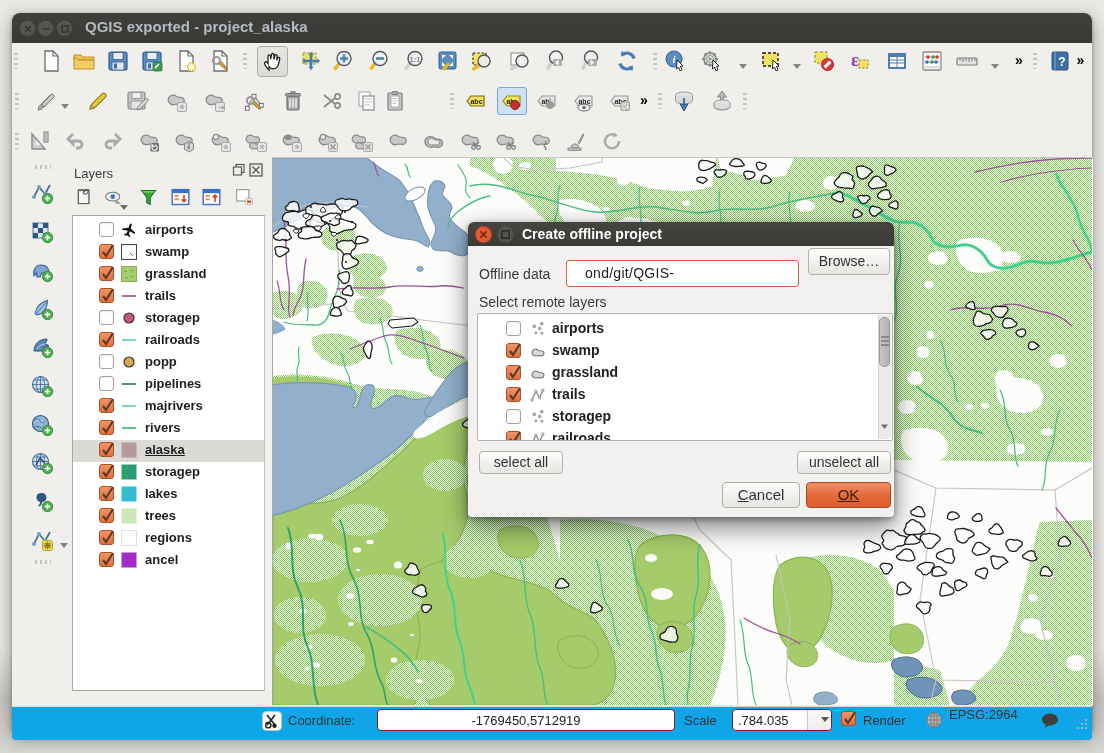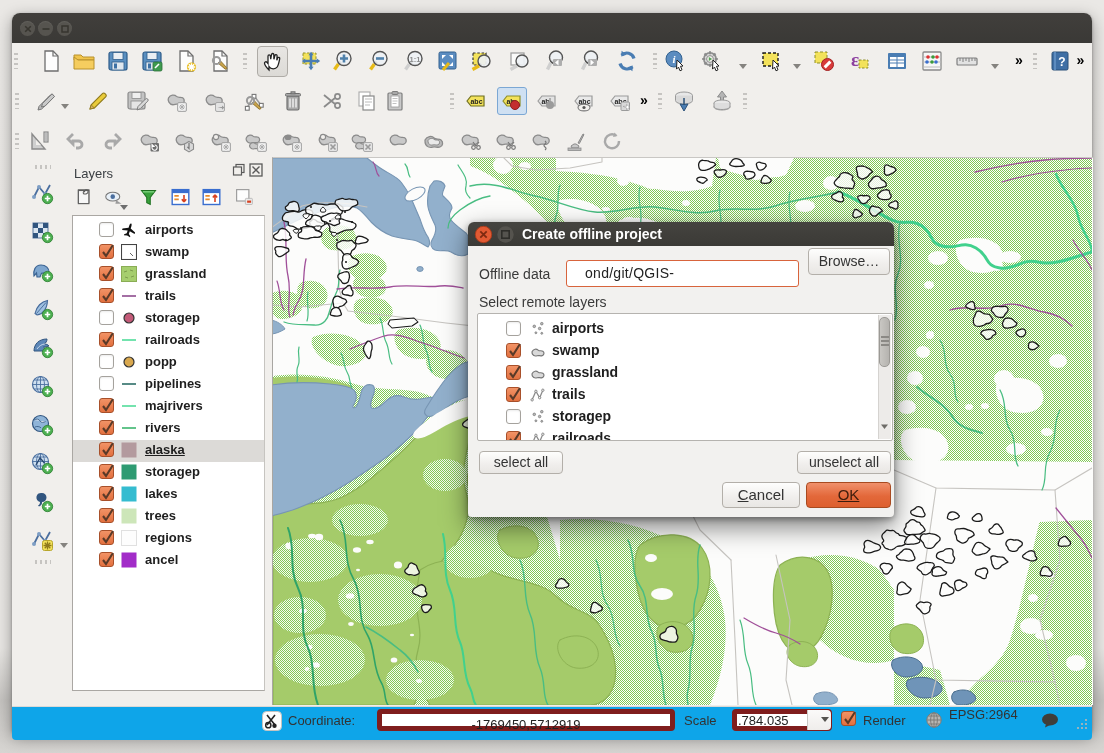--- a/index.html
+++ b/index.html
@@ -12,38 +12,39 @@
 .sep{position:absolute;width:4px;height:16px;background:repeating-linear-gradient(180deg,#c6c4c1 0 2px,#f1efec 2px 5px)}
 .vsep{position:absolute;width:16px;height:4px;background:repeating-linear-gradient(90deg,#c6c4c1 0 2px,#f1efec 2px 5px)}
 .dd{position:absolute;width:0;height:0;border-left:4px solid transparent;border-right:4px solid transparent;border-top:5px solid #85837f}
 .chev{position:absolute;font-weight:bold;color:#000;font-size:14px;letter-spacing:-2px}
 .cb{position:absolute;width:15px;height:15px;border-radius:3px}
 .cb.off{background:#fff;border:1px solid #a5a29d;box-shadow:inset 0 1px 2px rgba(0,0,0,0.08)}
 .cb.on{background:linear-gradient(180deg,#f29366,#e2703f);border:1px solid #a8502a}
 .lbl{position:absolute;font-size:13px;font-weight:bold;color:#1e1e1e}
 #statusbar{position:absolute;left:0;top:693px;width:100%;height:34px;background:#0ea5e9;border-top:1px solid #dbd9d6;font-size:13px;color:#3a3a3a;border-radius:0 0 4px 4px}
 .sbtext{position:absolute;font-size:13px;color:#333}
-.field{position:absolute;background:#fff;border:5px solid #7f1d1d;border-radius:4px}
+.field{position:absolute;background:#fff;border:1px solid #7f1d1d;border-radius:4px}
 #dialog{position:absolute;left:468px;top:222px;width:426px;height:295px;background:#f2f1ef;border-radius:6px 6px 4px 4px;box-shadow:0 10px 26px rgba(0,0,0,0.5),0 2px 6px rgba(0,0,0,0.35)}
 #dlgtitle{position:absolute;left:0;top:0;width:100%;height:24px;background:linear-gradient(180deg,#454440,#3b3a36);border-radius:6px 6px 0 0}
 .btn{position:absolute;background:linear-gradient(180deg,#fefefd,#f0eeec 60%,#e9e7e4);border:1px solid #b3afa9;border-radius:4px;font-size:14px;color:#333;text-align:center}
 </style></head><body>
 
 <div id="window">
 <div id="titlebar">
 
 <div class="tbtn" style="left:8px"><svg viewBox="0 0 16 16" width="16" height="16">
           <path d="M5.2 5.2l5.6 5.6M10.8 5.2l-5.6 5.6" stroke="#37352f" stroke-width="1.6"></path>
         </svg></div>
 <div class="tbtn" style="left:25.5px"><svg viewBox="0 0 16 16" width="16" height="16">
           <path d="M4.5 8h7" stroke="#37352f" stroke-width="1.6"></path>
         </svg></div>
 <div class="tbtn" style="left:44.5px"><svg viewBox="0 0 16 16" width="16" height="16">
           <rect x="5" y="5" width="6" height="6" fill="none" stroke="#37352f" stroke-width="1.5"></rect>
         </svg></div>
+<div id="titletext">QGIS exported - project_alaska</div>
 </div>
 
 <div class="sep" style="left:2px;top:40px"></div>
     <div class="icon" style="left:27px;top:36px;width:24px;height:24px;">
       <svg viewBox="0 0 24 24">
         <path d="M6 2h8l5 5v15H6z" fill="#fdfdfd" stroke="#6e6e6e" stroke-width="1.3"></path>
         <path d="M14 2v5h5" fill="none" stroke="#6e6e6e" stroke-width="1.2"></path>
       </svg>
     </div>
     <div class="icon" style="left:60px;top:36px;width:24px;height:24px;">

